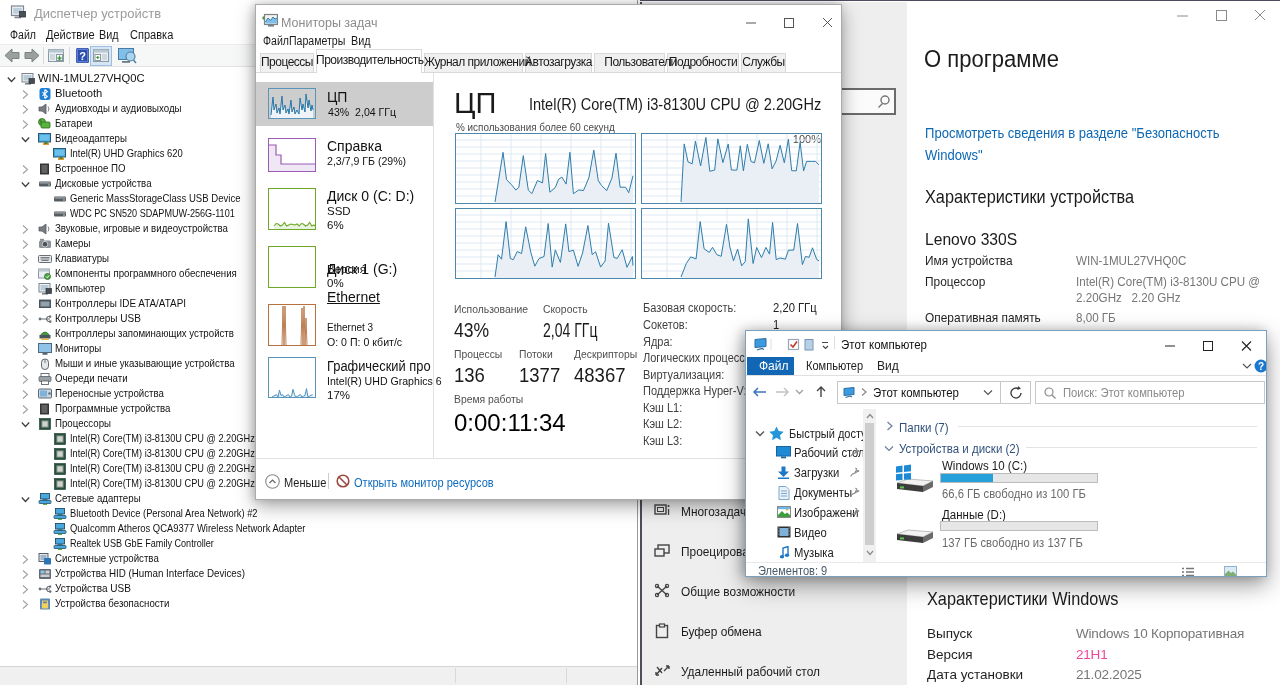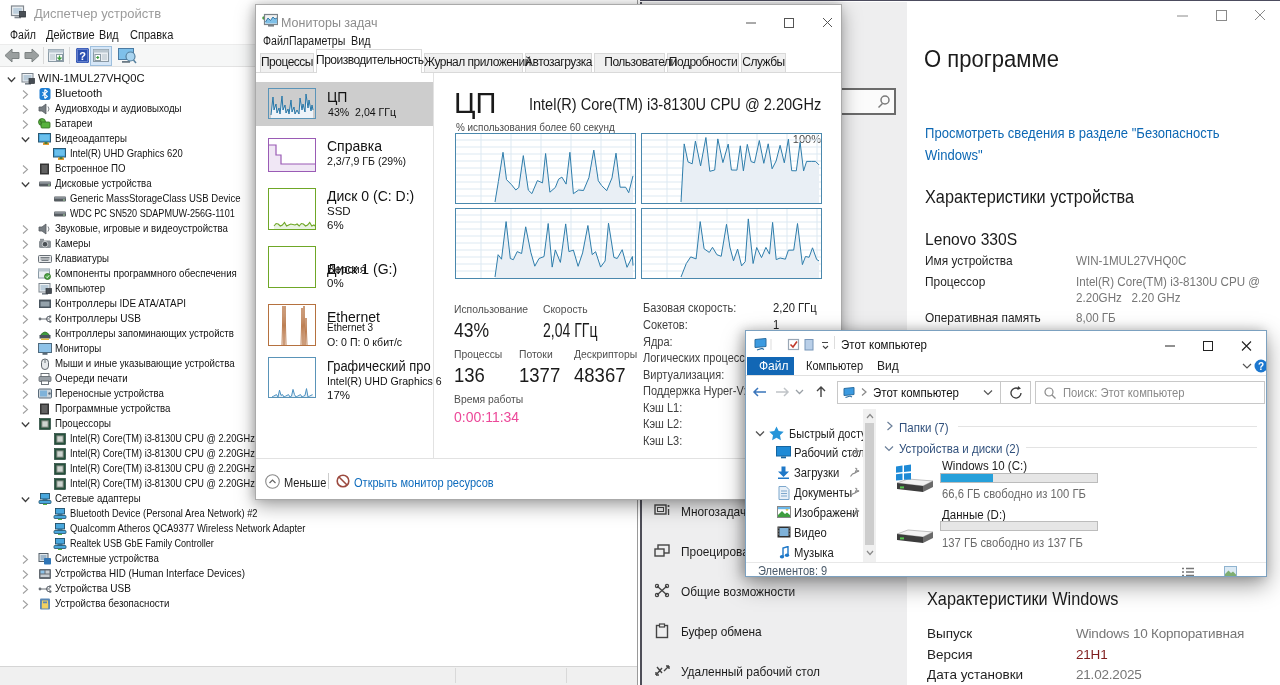--- a/index.html
+++ b/index.html
@@ -53,21 +53,21 @@
 <div class="t" style="left:436px;top:252px;font-size:13.5px;color:#767676;transform:scaleX(0.86);transform-origin:0 0;">WIN-1MUL27VHQ0C</div>
 <div class="t" style="left:285px;top:273px;font-size:13.5px;color:#1f1f1f;transform:scaleX(0.88);transform-origin:0 0;">Процессор</div>
 <div class="t" style="left:436px;top:273px;font-size:13.5px;color:#767676;transform:scaleX(0.86);transform-origin:0 0;">Intel(R) Core(TM) i3-8130U CPU @</div>
 <div class="t" style="left:436px;top:289px;font-size:13.5px;color:#767676;transform:scaleX(0.86);transform-origin:0 0;">2.20GHz&nbsp;&nbsp; 2.20 GHz</div>
 <div class="t" style="left:285px;top:309px;font-size:13.5px;color:#1f1f1f;transform:scaleX(0.88);transform-origin:0 0;">Оперативная память</div>
 <div class="t" style="left:436px;top:309px;font-size:13.5px;color:#767676;transform:scaleX(0.86);transform-origin:0 0;">8,00 ГБ</div>
 <div class="t" style="left:287px;top:587px;font-size:18.5px;color:#1b1b1b;transform:scaleX(0.88);transform-origin:0 0;">Характеристики Windows</div>
 <div class="t" style="left:287px;top:625px;font-size:13.5px;color:#1f1f1f;">Выпуск</div>
 <div class="t" style="left:436px;top:625px;font-size:13.5px;color:#767676;letter-spacing:-0.2px;">Windows 10 Корпоративная</div>
 <div class="t" style="left:287px;top:646px;font-size:13.5px;color:#1f1f1f;">Версия</div>
-<div class="t" style="left:436px;top:646px;font-size:13.5px;color:#7f1d1d;letter-spacing:-0.2px;">21H1</div>
+<div class="t" style="left:436px;top:646px;font-size:13.5px;color:#ec4899;letter-spacing:-0.2px;">21H1</div>
 <div class="t" style="left:287px;top:666px;font-size:13.5px;color:#1f1f1f;">Дата установки</div>
 <div class="t" style="left:436px;top:666px;font-size:13.5px;color:#767676;letter-spacing:-0.2px;">21.02.2025</div>
 <svg style="left:537px;top:6px" width="100" height="18" viewBox="0 0 100 18">
       <line x1="0" y1="9" x2="11" y2="9" stroke="#8a8a8a" stroke-width="1"></line>
       <rect x="39.5" y="3.5" width="10" height="10" fill="none" stroke="#8a8a8a" stroke-width="1"></rect>
       <path d="M78,3 L88,13 M88,3 L78,13" stroke="#8a8a8a" stroke-width="1"></path>
     </svg>
 </div>
 <div class="win" style="left:0;top:0;width:638px;height:685px;border-right:1px solid #9a9a9a">
 <svg style="left:10px;top:5px" width="17" height="16" viewBox="0 0 17 16">
@@ -483,21 +483,21 @@
     </div>
 <div class="t" style="left:71px;top:256px;font-size:14px;color:#111;">Диск 1 (G:)</div>
 <div class="t" style="left:71px;top:258px;font-size:11.5px;color:#111;">Версия</div>
 <div class="t" style="left:71px;top:272px;font-size:11.5px;color:#111;">0%</div>
 <div style="position:absolute;left:12px;top:299px">
       <svg width="48" height="42" style="display:block;position:static">
         <path d="M14,41 L15,2 L16,41 L17,2 L18,41 M33,41 L34,4 L35,41 L36,2 L37,41 L38,14 L39,41" fill="none" stroke="#b5713f" stroke-width="0.9"></path>
         <rect x="0.5" y="0.5" width="47" height="41" fill="none" stroke="#b5713f"></rect>
       </svg>
     </div>
-<div class="t" style="left:71px;top:304px;font-size:14px;color:#111;">Ethernet</div>
+<div class="t" style="left:71px;top:284px;font-size:14px;color:#111;text-decoration:underline;">Ethernet</div>
 <div class="t" style="left:71px;top:317px;font-size:10px;color:#111;">Ethernet 3</div>
 <div class="t" style="left:71px;top:331px;font-size:11.5px;color:#111;transform:scaleX(0.92);transform-origin:0 0;">О: 0 П: 0 кбит/с</div>
 <div style="position:absolute;left:12px;top:352px">
       <svg width="48" height="41" style="display:block;position:static">
         <path d="M4.0,40.0 L4.0,40.0 L5.5,39.2 L7.0,38.4 L8.5,37.6 L10.0,40.0 L11.5,33.2 L13.0,38.4 L14.5,37.6 L16.0,40.0 L17.5,39.2 L19.0,38.4 L20.5,37.6 L22.0,40.0 L23.5,39.2 L25.0,32.4 L26.5,37.6 L28.0,40.0 L29.5,39.2 L31.0,38.4 L32.5,37.6 L34.0,40.0 L35.5,39.2 L37.0,38.4 L38.5,31.6 L40.0,40.0 L41.5,39.2 L43.0,38.4 L44.5,37.6 L46,40 L46,41 L4,41 Z" fill="#e4eef6"></path>
         <path d="M4.0,40.0 L4.0,40.0 L5.5,39.2 L7.0,38.4 L8.5,37.6 L10.0,40.0 L11.5,33.2 L13.0,38.4 L14.5,37.6 L16.0,40.0 L17.5,39.2 L19.0,38.4 L20.5,37.6 L22.0,40.0 L23.5,39.2 L25.0,32.4 L26.5,37.6 L28.0,40.0 L29.5,39.2 L31.0,38.4 L32.5,37.6 L34.0,40.0 L35.5,39.2 L37.0,38.4 L38.5,31.6 L40.0,40.0 L41.5,39.2 L43.0,38.4 L44.5,37.6" fill="none" stroke="#4a90c0" stroke-width="1"></path>
         <rect x="0.5" y="0.5" width="47" height="40" fill="none" stroke="#5a94b8"></rect>
       </svg>
     </div>
 <div class="t" style="left:71px;top:353px;font-size:14px;color:#111;transform:scaleX(0.92);transform-origin:0 0;">Графический про</div>
@@ -599,21 +599,21 @@
 <div class="t" style="left:287px;top:298px;font-size:11.5px;color:#4f4f4f;transform:scaleX(0.9);transform-origin:0 0;">Скорость</div>
 <div class="t" style="left:198px;top:314px;font-size:19.5px;color:#1a1a1a;transform:scaleX(0.9);transform-origin:0 0;">43%</div>
 <div class="t" style="left:287px;top:314px;font-size:19.5px;color:#1a1a1a;transform:scaleX(0.72);transform-origin:0 0;">2,04 ГГц</div>
 <div class="t" style="left:198px;top:343px;font-size:11.5px;color:#4f4f4f;transform:scaleX(0.9);transform-origin:0 0;">Процессы</div>
 <div class="t" style="left:263px;top:343px;font-size:11.5px;color:#4f4f4f;transform:scaleX(0.9);transform-origin:0 0;">Потоки</div>
 <div class="t" style="left:318px;top:343px;font-size:11.5px;color:#4f4f4f;transform:scaleX(0.9);transform-origin:0 0;">Дескрипторы</div>
 <div class="t" style="left:198px;top:359px;font-size:19.5px;color:#1a1a1a;transform:scaleX(0.95);transform-origin:0 0;">136</div>
 <div class="t" style="left:263px;top:359px;font-size:19.5px;color:#1a1a1a;transform:scaleX(0.95);transform-origin:0 0;">1377</div>
 <div class="t" style="left:318px;top:359px;font-size:19.5px;color:#1a1a1a;transform:scaleX(0.95);transform-origin:0 0;">48367</div>
 <div class="t" style="left:198px;top:388px;font-size:11.5px;color:#4f4f4f;transform:scaleX(0.9);transform-origin:0 0;">Время работы</div>
-<div class="t" style="left:198px;top:404px;font-size:14px;color:#ec4899;text-align:center;">0:00:11:34</div>
+<div class="t" style="left:198px;top:404px;font-size:24px;color:#000000;text-align:center;">0:00:11:34</div>
 <div class="t" style="left:387px;top:296px;font-size:12.5px;color:#3f3f3f;transform:scaleX(0.88);transform-origin:0 0;">Базовая скорость:</div>
 <div class="t" style="left:517px;top:296px;font-size:12.5px;color:#222;transform:scaleX(0.9);transform-origin:0 0;">2,20 ГГц</div>
 <div class="t" style="left:387px;top:313px;font-size:12.5px;color:#3f3f3f;transform:scaleX(0.88);transform-origin:0 0;">Сокетов:</div>
 <div class="t" style="left:517px;top:313px;font-size:12.5px;color:#222;transform:scaleX(0.9);transform-origin:0 0;">1</div>
 <div class="t" style="left:387px;top:330px;font-size:12.5px;color:#3f3f3f;transform:scaleX(0.88);transform-origin:0 0;">Ядра:</div>
 <div class="t" style="left:387px;top:346px;font-size:12.5px;color:#3f3f3f;transform:scaleX(0.88);transform-origin:0 0;">Логических процессоров:</div>
 <div class="t" style="left:387px;top:363px;font-size:12.5px;color:#3f3f3f;transform:scaleX(0.88);transform-origin:0 0;">Виртуализация:</div>
 <div class="t" style="left:387px;top:379px;font-size:12.5px;color:#3f3f3f;transform:scaleX(0.88);transform-origin:0 0;">Поддержка Hyper-V:</div>
 <div class="t" style="left:387px;top:396px;font-size:12.5px;color:#3f3f3f;transform:scaleX(0.88);transform-origin:0 0;">Кэш L1:</div>
 <div class="t" style="left:387px;top:412px;font-size:12.5px;color:#3f3f3f;transform:scaleX(0.88);transform-origin:0 0;">Кэш L2:</div>

